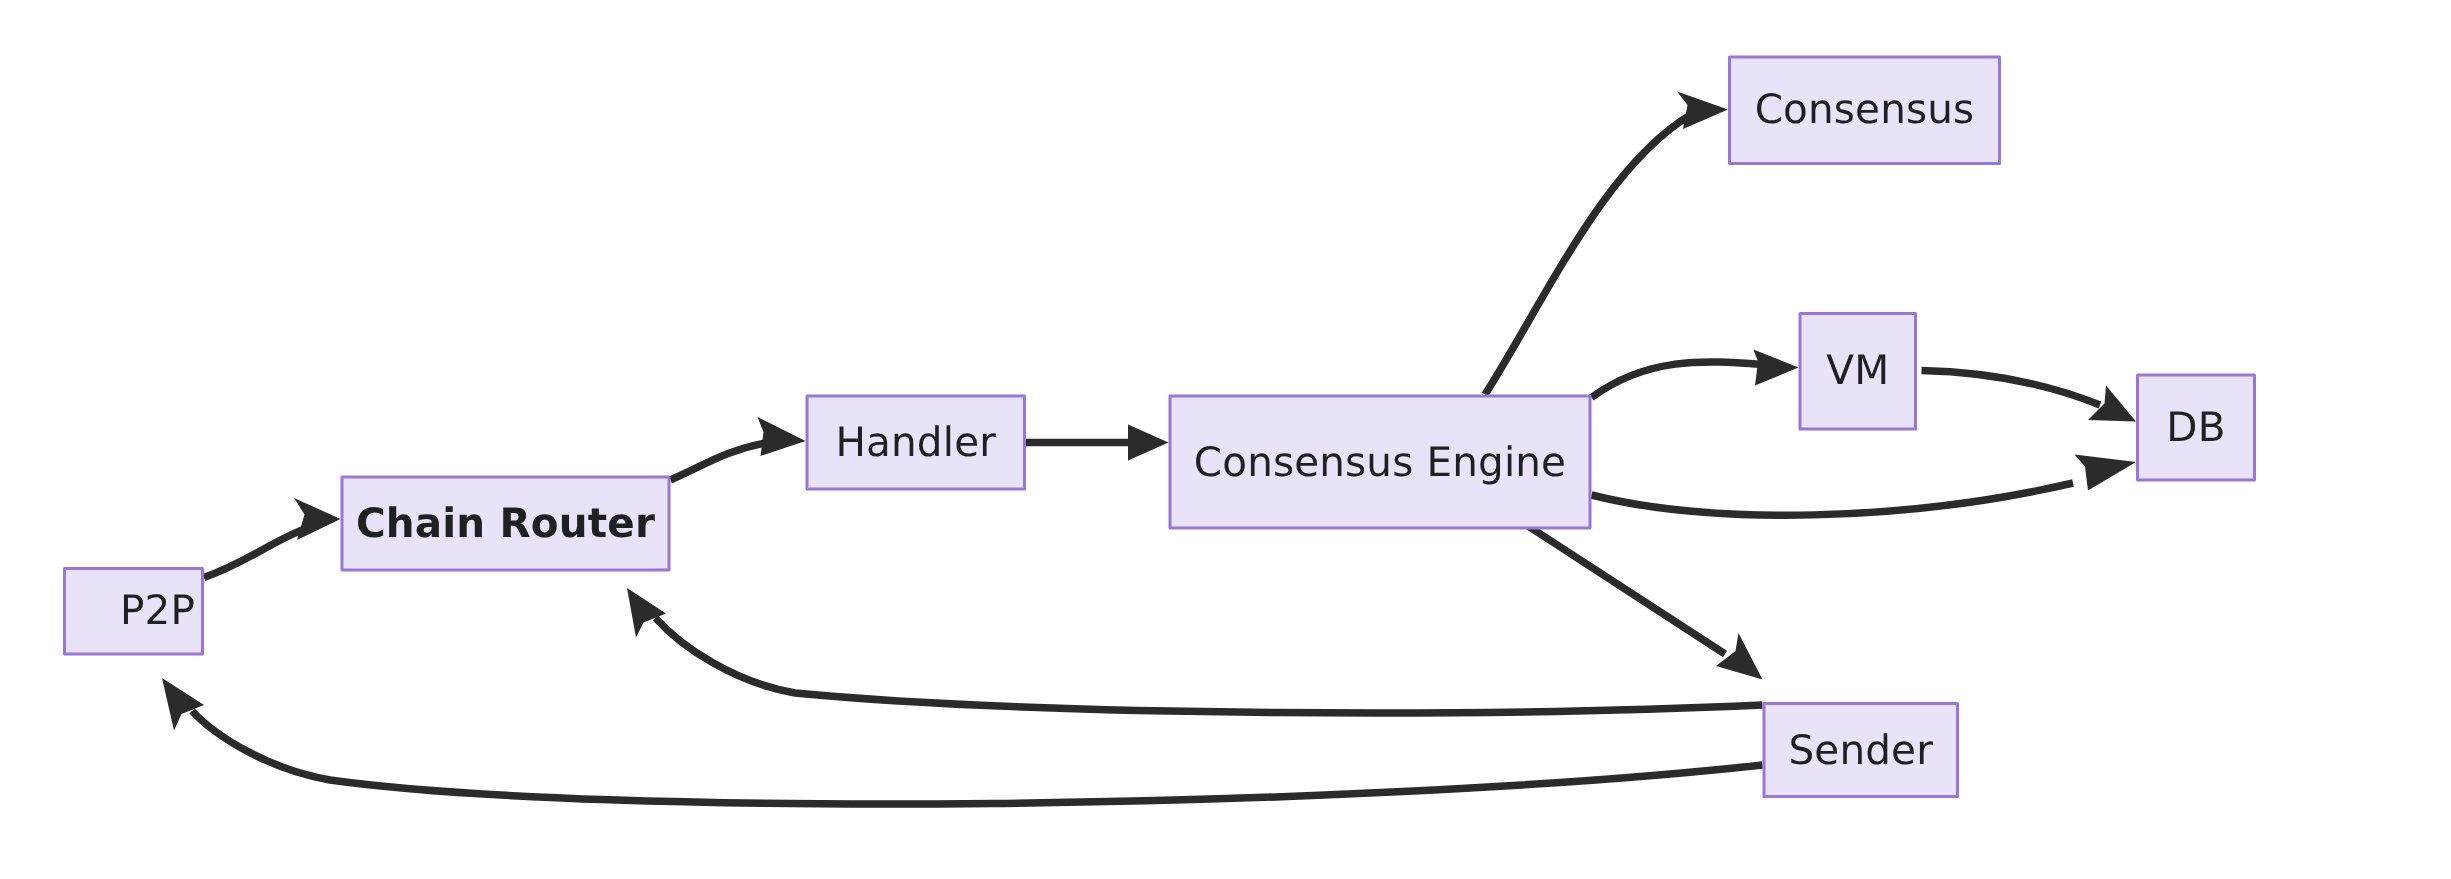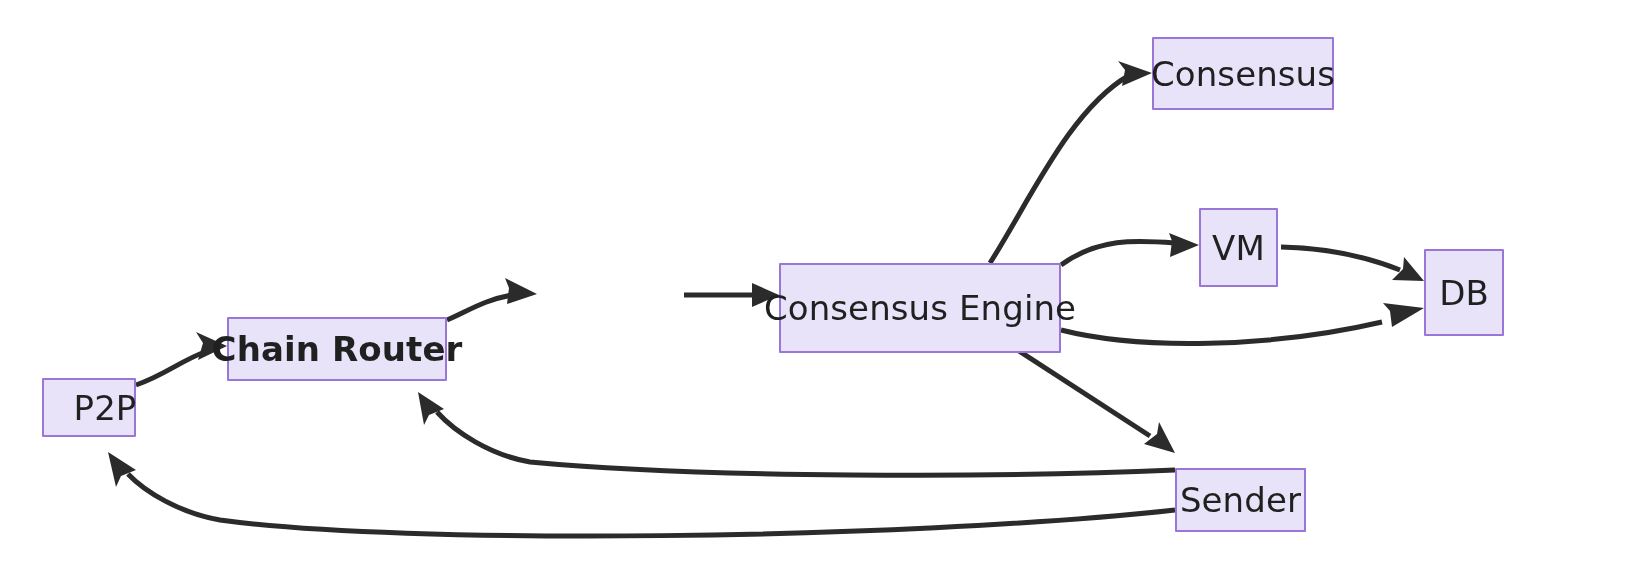--- a/index.html
+++ b/index.html
@@ -33,21 +33,21 @@
     background: #e8e3f8;
     border: 2px solid #9a76d8;
     border-radius: 1px;
     display: flex;
     align-items: center;
     justify-content: center;
     z-index: 5;
   }
   .node-label {
     color: #1f2020;
-    font-size: 34px;
+    font-size: 27px;
     line-height: 1;
     letter-spacing: 0.1px;
     white-space: nowrap;
     font-family: "DejaVu Sans", "Liberation Sans", sans-serif;
   }
   .edge-path {
     fill: none;
     stroke: #2b2b2b;
     stroke-width: 5;
     stroke-linecap: butt;
@@ -118,34 +118,37 @@
   </svg>
 
   <div class="node" style="left:42px; top:378px; width:94px; height:59px;padding-left:32px;">
     <span class="node-label">P2P</span>
   </div>
 
   <div class="node" style="left:227px; top:317px; width:220px; height:64px;font-weight:bold;">
     <span class="node-label">Chain Router</span>
   </div>
 
+  <div class="node" style="left:537px; top:263px; width:147px; height:64px;">
+    <span class="node-label">Handler</span>
+  </div>
 
   <div class="node" style="left:779px; top:263px; width:282px; height:90px;">
     <span class="node-label">Consensus Engine</span>
   </div>
 
   <div class="node" style="left:1152px; top:37px; width:182px; height:73px;">
     <span class="node-label">Consensus</span>
   </div>
 
   <div class="node" style="left:1199px; top:208px; width:79px; height:79px;">
     <span class="node-label">VM</span>
   </div>
 
-  <div class="node" style="left:1424px; top:249px; width:80px; height:87px;text-align:right;">
+  <div class="node" style="left:1424px; top:249px; width:80px; height:72px;text-align:right;">
     <span class="node-label">DB</span>
   </div>
 
   <div class="node" style="left:1175px; top:468px; width:131px; height:64px;">
     <span class="node-label">Sender</span>
   </div>
 
 </div>
 
 </body></html>

